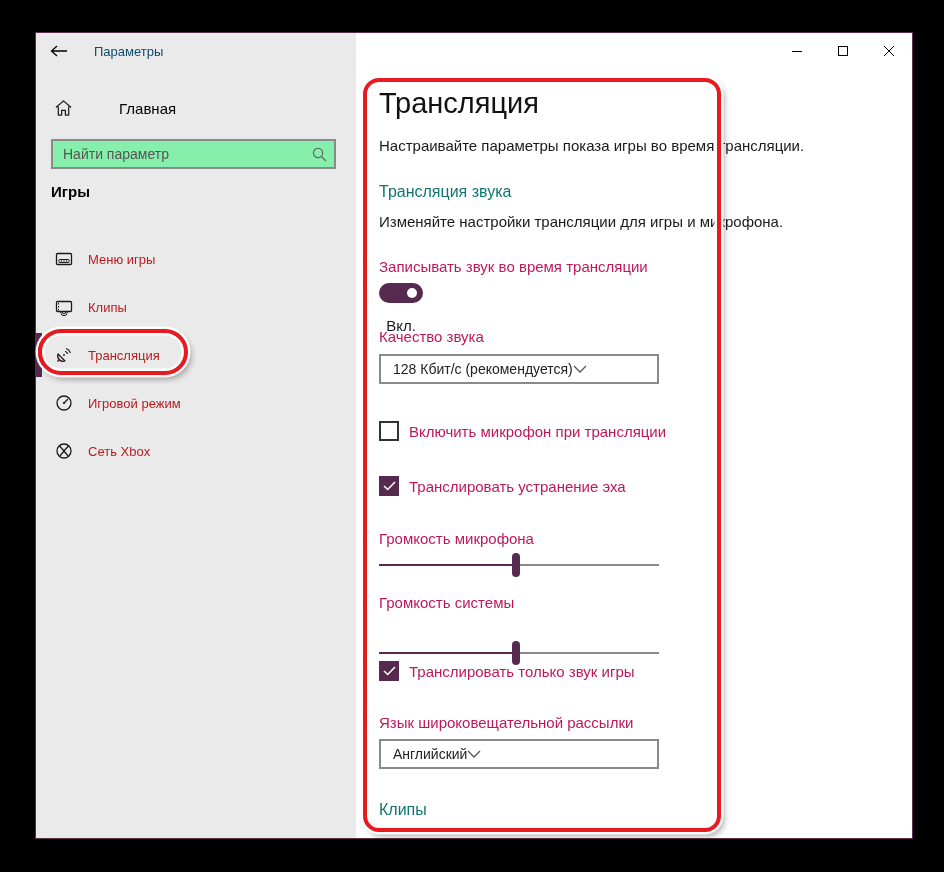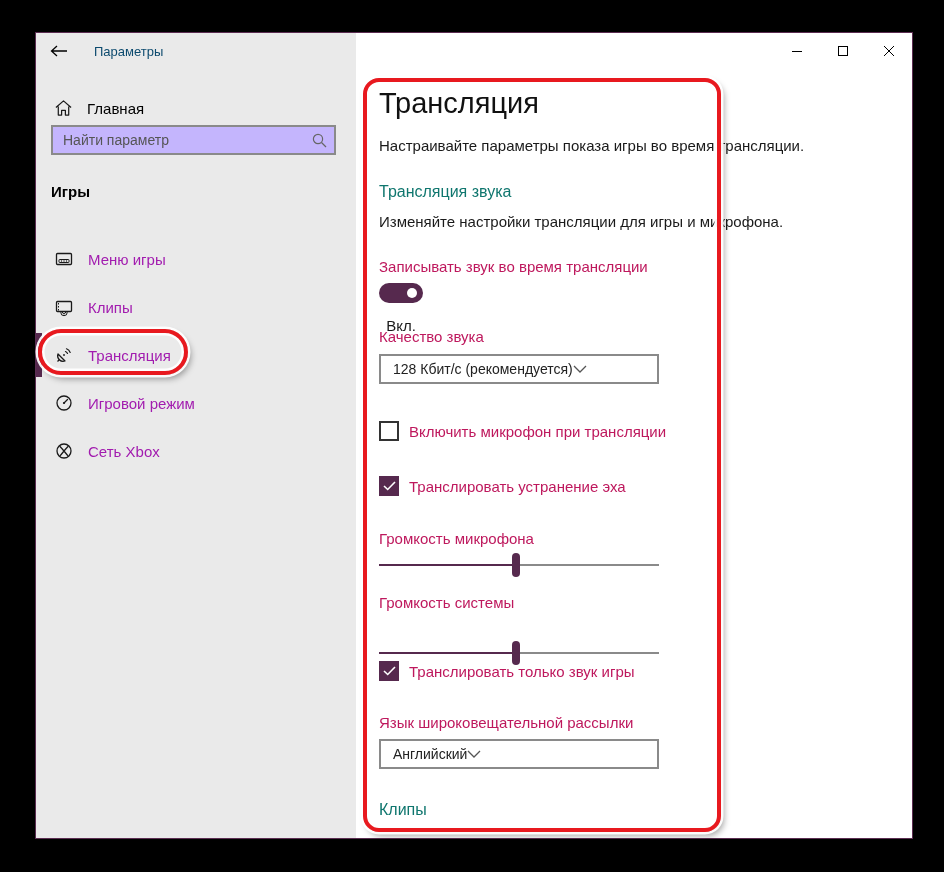--- a/index.html
+++ b/index.html
@@ -10,31 +10,31 @@
   
   .win { position:absolute; left:35px; top:32px; width:878px; height:807px; background:#fff; border:1px solid #5b2d51; overflow:hidden; }
 
   
   .sidebar { position:absolute; left:0; top:0; width:320px; height:100%; background:#eaeaea; }
   .titlebar-left { position:absolute; left:0; top:0; width:320px; height:36px; display:flex; align-items:center; }
   .back-btn { width:46px; height:100%; display:flex; align-items:center; justify-content:center; cursor:pointer; }
   .win-title { font-size:13px; color:#0c4a6e; margin-left:12px; }
 
   .home-row { position:absolute; left:18px; top:60px; width:284px; height:30px; display:flex; align-items:center; gap:14px; cursor:pointer; }
-  .home-row .lbl { font-size:15px; color:#000; }
-
-  .search-box { position:absolute; left:15px; top:92px; width:285px; height:30px; background:#c4b5fd; border:2px solid #8a8a8a; display:flex; align-items:center; }
+  .home-row .lbl { font-size:15px; color:#000;margin-left:32px; }
+
+  .search-box { position:absolute; left:15px; top:106px; width:285px; height:30px; background:#86efac; border:2px solid #8a8a8a; display:flex; align-items:center; }
   .search-box input { flex:1; border:none; outline:none; font-size:14px; color:#333; padding:0 8px 0 10px; font-family:"Liberation Sans", sans-serif; background:transparent; }
   .search-box input::placeholder { color:#555; }
   .search-icon-wrap { width:30px; display:flex; align-items:center; justify-content:center; }
 
   .side-section-title { position:absolute; left:15px; top:150px; font-size:15px; font-weight:700; color:#000; }
 
   .nav-item { position:absolute; left:0; width:320px; height:44px; display:flex; align-items:center; gap:14px; padding-left:18px; cursor:pointer; }
-  .nav-item .lbl { font-size:15px; color:#a21caf; }
+  .nav-item .lbl { font-size:13px; color:#b91c1c; }
   .nav-item .ico { width:20px; height:20px; display:flex; align-items:center; justify-content:center; }
   .sel-bar { position:absolute; left:0; top:300px; width:6px; height:44px; background:#56294e; }
 
   
   .content { position:absolute; left:320px; top:0; width:558px; height:100%; background:#fff; }
   .c-abs { position:absolute; left:23px; white-space:nowrap; }
   h1.page-title { font-size:29px; font-weight:300; color:#111; letter-spacing:0; }
   .desc { font-size:15px; color:#1a1a1a; }
   h2.sec-title { font-size:16px; font-weight:300; color:#0f766e; }
   .ctl-label { font-size:15px; color:#be185d; }

